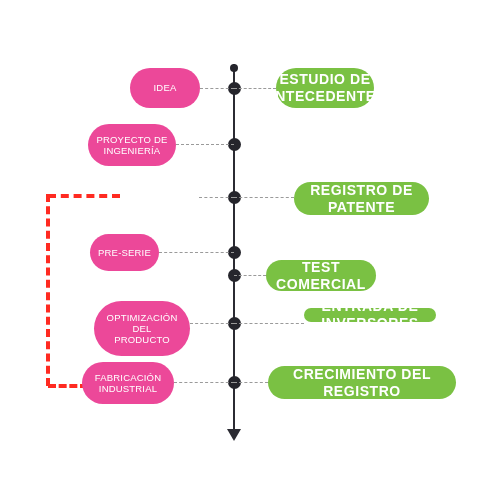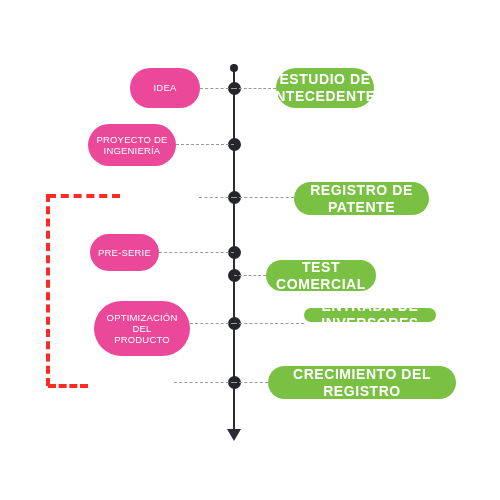--- a/index.html
+++ b/index.html
@@ -131,20 +131,23 @@
 
 
   <div class="pill dark" style="left:90px;  top:234px; width:69px;  height:37px;">
     <span>PRE-SERIE</span>
   </div>
 
   <div class="pill dark" style="left:94px;  top:301px; width:96px;  height:55px;">
     <span>OPTIMIZACIÓN DEL<br>PRODUCTO</span>
   </div>
 
+  <div class="pill dark" style="left:82px;  top:362px; width:92px;  height:42px;">
+    <span>FABRICACIÓN<br>INDUSTRIAL</span>
+  </div>
 
   <div class="pill green" style="left:276px; top:68px;  width:98px;  height:40px;">
     <span>ESTUDIO DE<br>ANTECEDENTES</span>
   </div>
 
   <div class="pill green" style="left:294px; top:182px; width:135px; height:33px;">
     <span>REGISTRO DE PATENTE</span>
   </div>
 
   <div class="pill green" style="left:266px; top:260px; width:110px; height:31px;">

